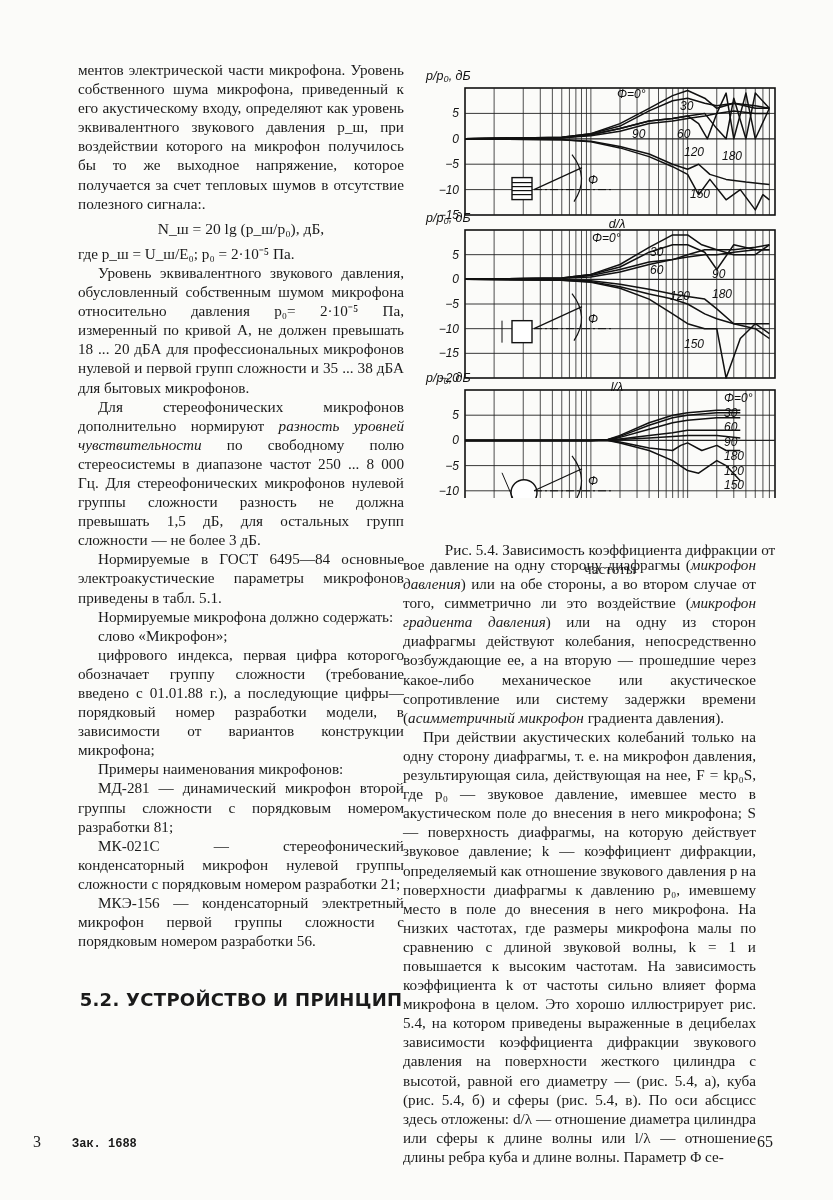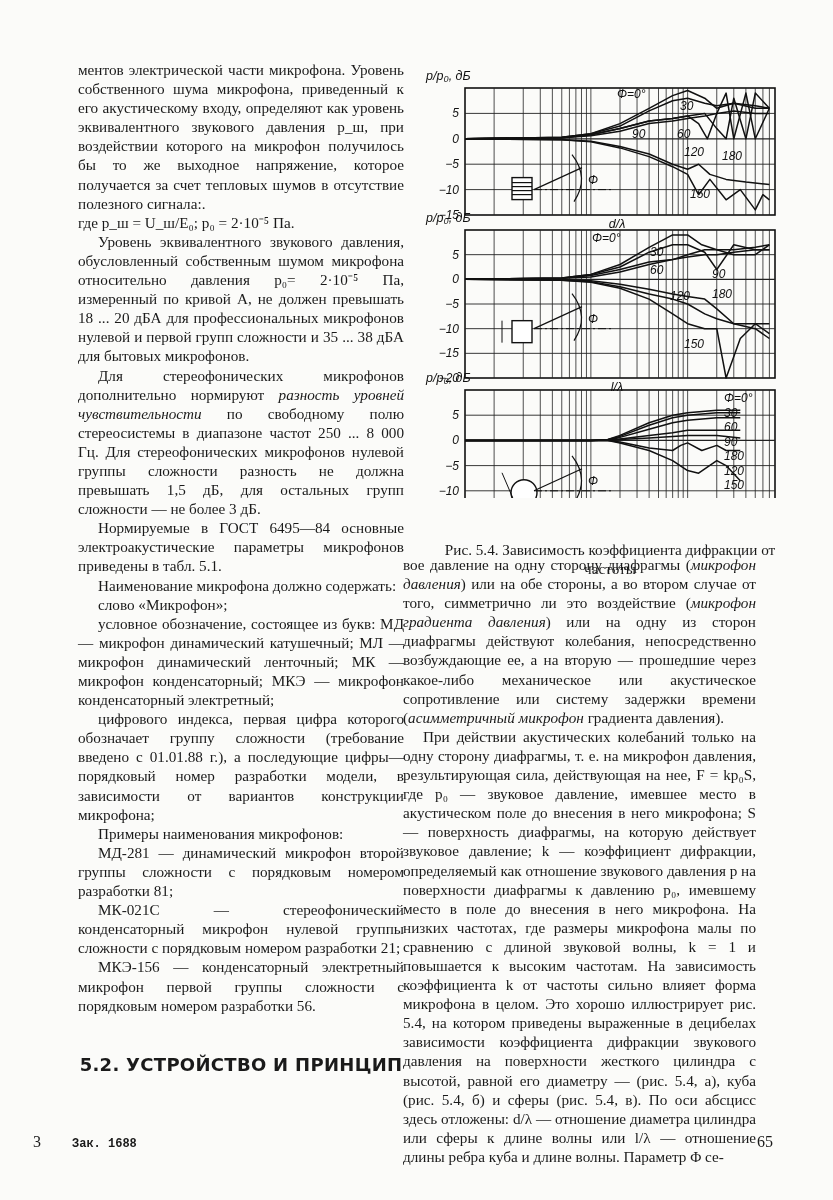--- a/index.html
+++ b/index.html
@@ -24,27 +24,27 @@
   #footer-page { position:absolute; left:757px; top:1133px; font-size:16px; }
   .ax { font-family:"Liberation Sans", sans-serif; font-style:italic; font-size:12.5px; fill:#111; }
   .tick { font-family:"Liberation Sans", sans-serif; font-style:italic; font-size:12px; fill:#111; }
   .lbl { font-family:"Liberation Sans", sans-serif; font-style:italic; font-size:12px; fill:#111; }
 </style>
 </head>
 <body>
 
 <div id="left" class="col">
     <p class="noind">ментов электрической части микрофона. Уровень собственного шума микрофона, приведенный к его акустическому входу, определяют как уровень эквивалентного звукового давления p_ш, при воздействии которого на микрофон получилось бы то же выходное напряжение, которое получается за счет тепловых шумов в отсутствие полезного сигнала:.</p>
+    <div class="formula">N_ш = 20 lg (p_ш/p₀),  дБ,</div>
     <p class="noind">где p_ш = U_ш/E₀; p₀ = 2·10⁻⁵ Па.</p>
     <p>Уровень эквивалентного звукового давления, обусловленный собственным шумом микрофона относительно давления p₀= 2·10⁻⁵ Па, измеренный по кривой A, не должен превышать 18 ... 20 дБА для профессиональных микрофонов нулевой и первой групп сложности и 35 ... 38 дБА для бытовых микрофонов.</p>
     <p>Для стереофонических микрофонов дополнительно нормируют <i>разность уровней чувствительности</i> по свободному полю стереосистемы в диапазоне частот 250 ... 8 000 Гц. Для стереофонических микрофонов нулевой группы сложности разность не должна превышать 1,5 дБ, для остальных групп сложности — не более 3 дБ.</p>
     <p>Нормируемые в ГОСТ 6495—84 основные электроакустические параметры микрофонов приведены в табл. 5.1.</p>
-    <p>Наименование микрофона должно содержать:</p>
+    <p>Нормируемые микрофона должно содержать:</p>
     <p>слово «Микрофон»;</p>
-    <p>условное обозначение, состоящее из букв: МД — микрофон динамический катушечный; МЛ — микрофон динамический ленточный; МК — микрофон конденсаторный; МКЭ — микрофон конденсаторный электретный;</p>
     <p>цифрового индекса, первая цифра которого обозначает группу сложности (требование введено с 01.01.88 г.), а последующие цифры— порядковый номер разработки модели, в зависимости от вариантов конструкции микрофона;</p>
     <p>Примеры наименования микрофонов:</p>
     <p>МД-281 — динамический микрофон второй группы сложности с порядковым номером разработки 81;</p>
     <p>МК-021С — стереофонический конденсаторный микрофон нулевой группы сложности с порядковым номером разработки 21;</p>
     <p>МКЭ-156 — конденсаторный электретный микрофон первой группы сложности с порядковым номером разработки 56.</p>
     <div class="heading">
       <div>5.2. УСТРОЙСТВО И ПРИНЦИП</div>
     </div>
   </div>
 <div id="right" class="col">

